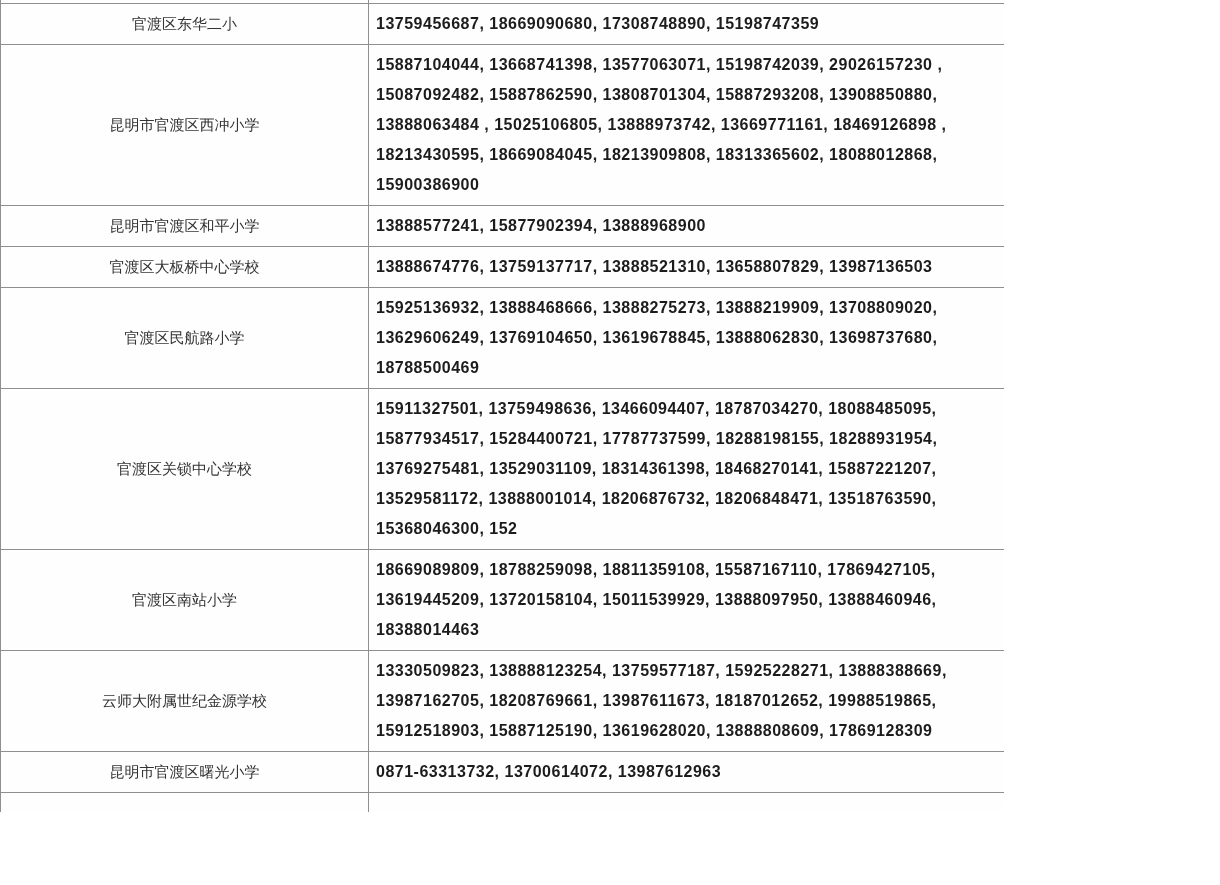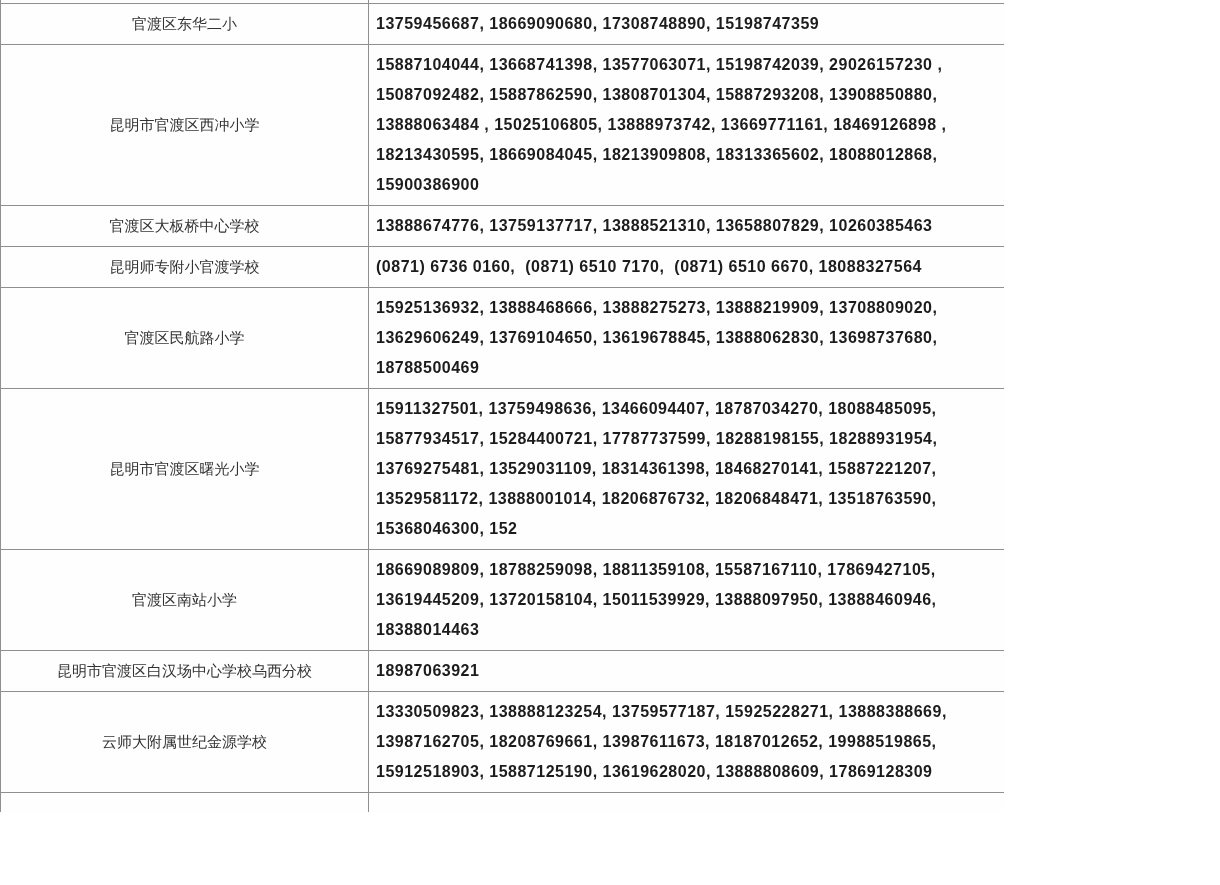--- a/index.html
+++ b/index.html
@@ -72,45 +72,45 @@
 
     <tr>
         <td class="school-cell">官渡区东华二小</td>
         <td class="phone-cell">13759456687, 18669090680, 17308748890, 15198747359</td>
       </tr>
       <tr>
         <td class="school-cell">昆明市官渡区西冲小学</td>
         <td class="phone-cell">15887104044, 13668741398, 13577063071, 15198742039, 29026157230 , 15087092482, 15887862590, 13808701304, 15887293208, 13908850880, 13888063484 , 15025106805, 13888973742, 13669771161, 18469126898 , 18213430595, 18669084045, 18213909808, 18313365602, 18088012868, 15900386900</td>
       </tr>
       <tr>
-        <td class="school-cell">官渡区大板桥中心学校</td>
-        <td class="phone-cell">13888674776, 13759137717, 13888521310, 13658807829, 10260385463</td>
+        <td class="school-cell">昆明市官渡区和平小学</td>
+        <td class="phone-cell">13888577241, 15877902394, 13888968900</td>
       </tr>
       <tr>
-        <td class="school-cell">昆明师专附小官渡学校</td>
-        <td class="phone-cell">(0871) 6736 0160,  (0871) 6510 7170,  (0871) 6510 6670, 18088327564</td>
+        <td class="school-cell">官渡区大板桥中心学校</td>
+        <td class="phone-cell">13888674776, 13759137717, 13888521310, 13658807829, 13987136503</td>
       </tr>
       <tr>
         <td class="school-cell">官渡区民航路小学</td>
         <td class="phone-cell">15925136932, 13888468666, 13888275273, 13888219909, 13708809020, 13629606249, 13769104650, 13619678845, 13888062830, 13698737680, 18788500469</td>
       </tr>
       <tr>
-        <td class="school-cell">昆明市官渡区曙光小学</td>
+        <td class="school-cell">官渡区关锁中心学校</td>
         <td class="phone-cell">15911327501, 13759498636, 13466094407, 18787034270, 18088485095, 15877934517, 15284400721, 17787737599, 18288198155, 18288931954, 13769275481, 13529031109, 18314361398, 18468270141, 15887221207, 13529581172, 13888001014, 18206876732, 18206848471, 13518763590, 15368046300, 152</td>
       </tr>
       <tr>
         <td class="school-cell">官渡区南站小学</td>
         <td class="phone-cell">18669089809, 18788259098, 18811359108, 15587167110, 17869427105, 13619445209, 13720158104, 15011539929, 13888097950, 13888460946, 18388014463</td>
       </tr>
       <tr>
-        <td class="school-cell">昆明市官渡区白汉场中心学校乌西分校</td>
-        <td class="phone-cell">18987063921</td>
+        <td class="school-cell">云师大附属世纪金源学校</td>
+        <td class="phone-cell">13330509823, 138888123254, 13759577187, 15925228271, 13888388669, 13987162705, 18208769661, 13987611673, 18187012652, 19988519865, 15912518903, 15887125190, 13619628020, 13888808609, 17869128309</td>
       </tr>
       <tr>
-        <td class="school-cell">云师大附属世纪金源学校</td>
-        <td class="phone-cell">13330509823, 138888123254, 13759577187, 15925228271, 13888388669, 13987162705, 18208769661, 13987611673, 18187012652, 19988519865, 15912518903, 15887125190, 13619628020, 13888808609, 17869128309</td>
+        <td class="school-cell">昆明市官渡区曙光小学</td>
+        <td class="phone-cell">0871-63313732, 13700614072, 13987612963</td>
       </tr>
       <tr class="clip-row-bottom">
       <td></td>
       <td></td>
     </tr>
   </tbody>
 </table>
 
 </body></html>

